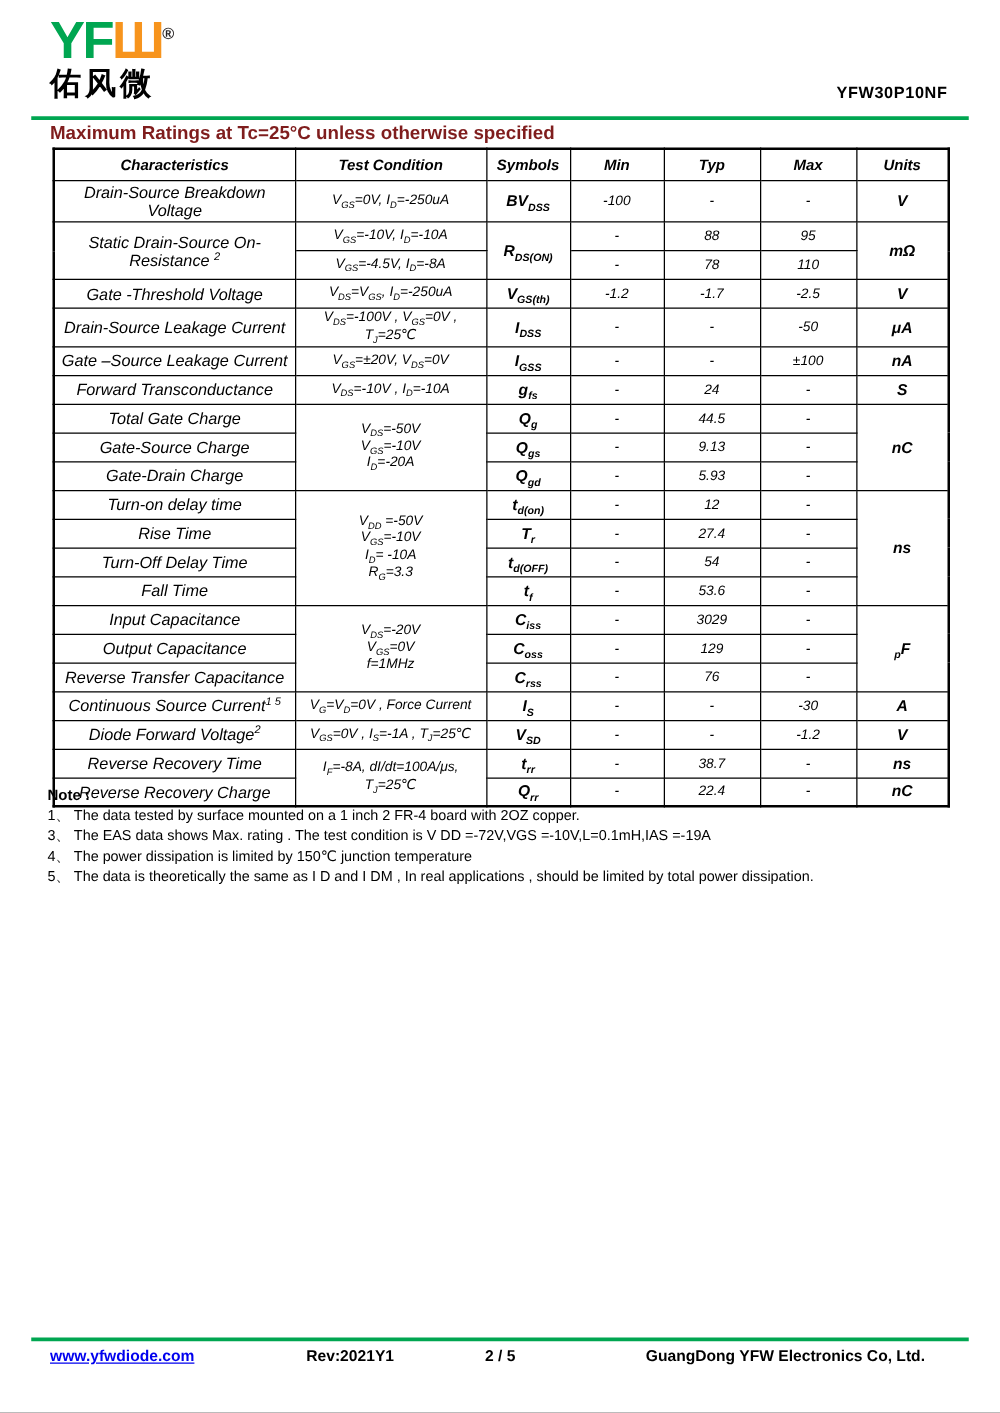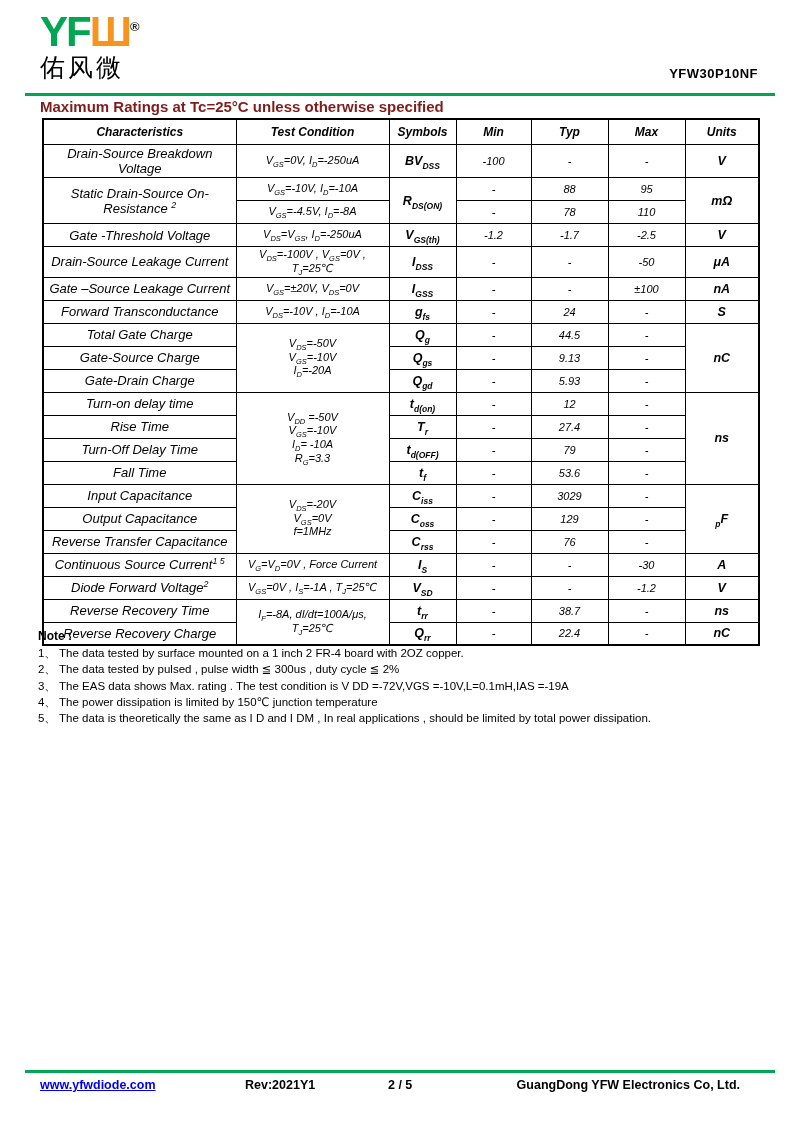--- a/index.html
+++ b/index.html
@@ -7,21 +7,21 @@
     position:relative;width:800px;height:1130px;background:#ffffff;
     font-family:"Liberation Sans","DejaVu Sans",sans-serif;color:#000;
     margin:0 auto;overflow:hidden;
   }
   
   .logo{position:absolute;left:40px;top:6px;}
   .logo-main{font-weight:bold;font-size:42px;line-height:42px;letter-spacing:-2px;}
   .logo-yf{color:#00A651;}
   .logo-w{color:#F7941D;}
   .logo-reg{font-size:13px;color:#231f20;vertical-align:super;font-weight:bold;letter-spacing:0;}
-  .logo-cn{font-weight:normal;font-size:25px;line-height:28px;letter-spacing:3px;color:#000;}
+  .logo-cn{font-weight:bold;font-size:25px;line-height:28px;letter-spacing:3px;color:#000;}
   .part-number{position:absolute;right:42px;top:66px;font-size:13px;font-weight:bold;letter-spacing:0.5px;}
   .green-rule{position:absolute;left:25px;width:750px;height:3px;background:#00A651;}
   .rule-top{top:93px;}
   .rule-footer{top:1070px;}
   .section-title{position:absolute;left:40px;top:98px;font-size:15px;font-weight:bold;color:#7f1d1d;}
   
   table.ratings{
     position:absolute;left:42px;top:118px;width:716px;
     border-collapse:collapse;border:2px solid #000;table-layout:fixed;font-style:italic;
   }
@@ -180,21 +180,21 @@
           <td class="char">Rise Time</td>
           <td class="sym">T<sub>r</sub></td>
           <td class="val">-</td>
           <td class="val">27.4</td>
           <td class="val">-</td>
         </tr>
         <tr>
           <td class="char">Turn-Off  Delay Time</td>
           <td class="sym">t<sub>d(OFF)</sub></td>
           <td class="val">-</td>
-          <td class="val">79</td>
+          <td class="val">54</td>
           <td class="val">-</td>
         </tr>
         <tr>
           <td class="char">Fall Time</td>
           <td class="sym">t<sub>f</sub></td>
           <td class="val">-</td>
           <td class="val">53.6</td>
           <td class="val">-</td>
         </tr>
         <tr>
@@ -255,21 +255,20 @@
           <td class="val">-</td>
           <td class="unit">nC</td>
         </tr>
       </tbody>
   </table>
 
   <div class="notes">
     <div class="note-label">Note :</div>
     <div>
         <div>1、 The data tested by surface mounted on a 1 inch 2 FR-4 board with 2OZ copper.</div>
-        <div>2、 The data tested by pulsed , pulse width ≦ 300us , duty cycle ≦ 2%</div>
         <div>3、 The EAS data shows Max. rating . The test condition is V DD =-72V,VGS =-10V,L=0.1mH,IAS =-19A</div>
         <div>4、 The power dissipation is limited by 150℃ junction temperature</div>
         <div>5、 The data is theoretically the same as I D and I DM , In real applications , should be limited by total power dissipation.</div>
       </div>
   </div>
 
   <div class="green-rule rule-footer"></div>
   <div class="footer-text">
     <span class="website">www.yfwdiode.com</span>
     <span class="revision">Rev:2021Y1</span>

